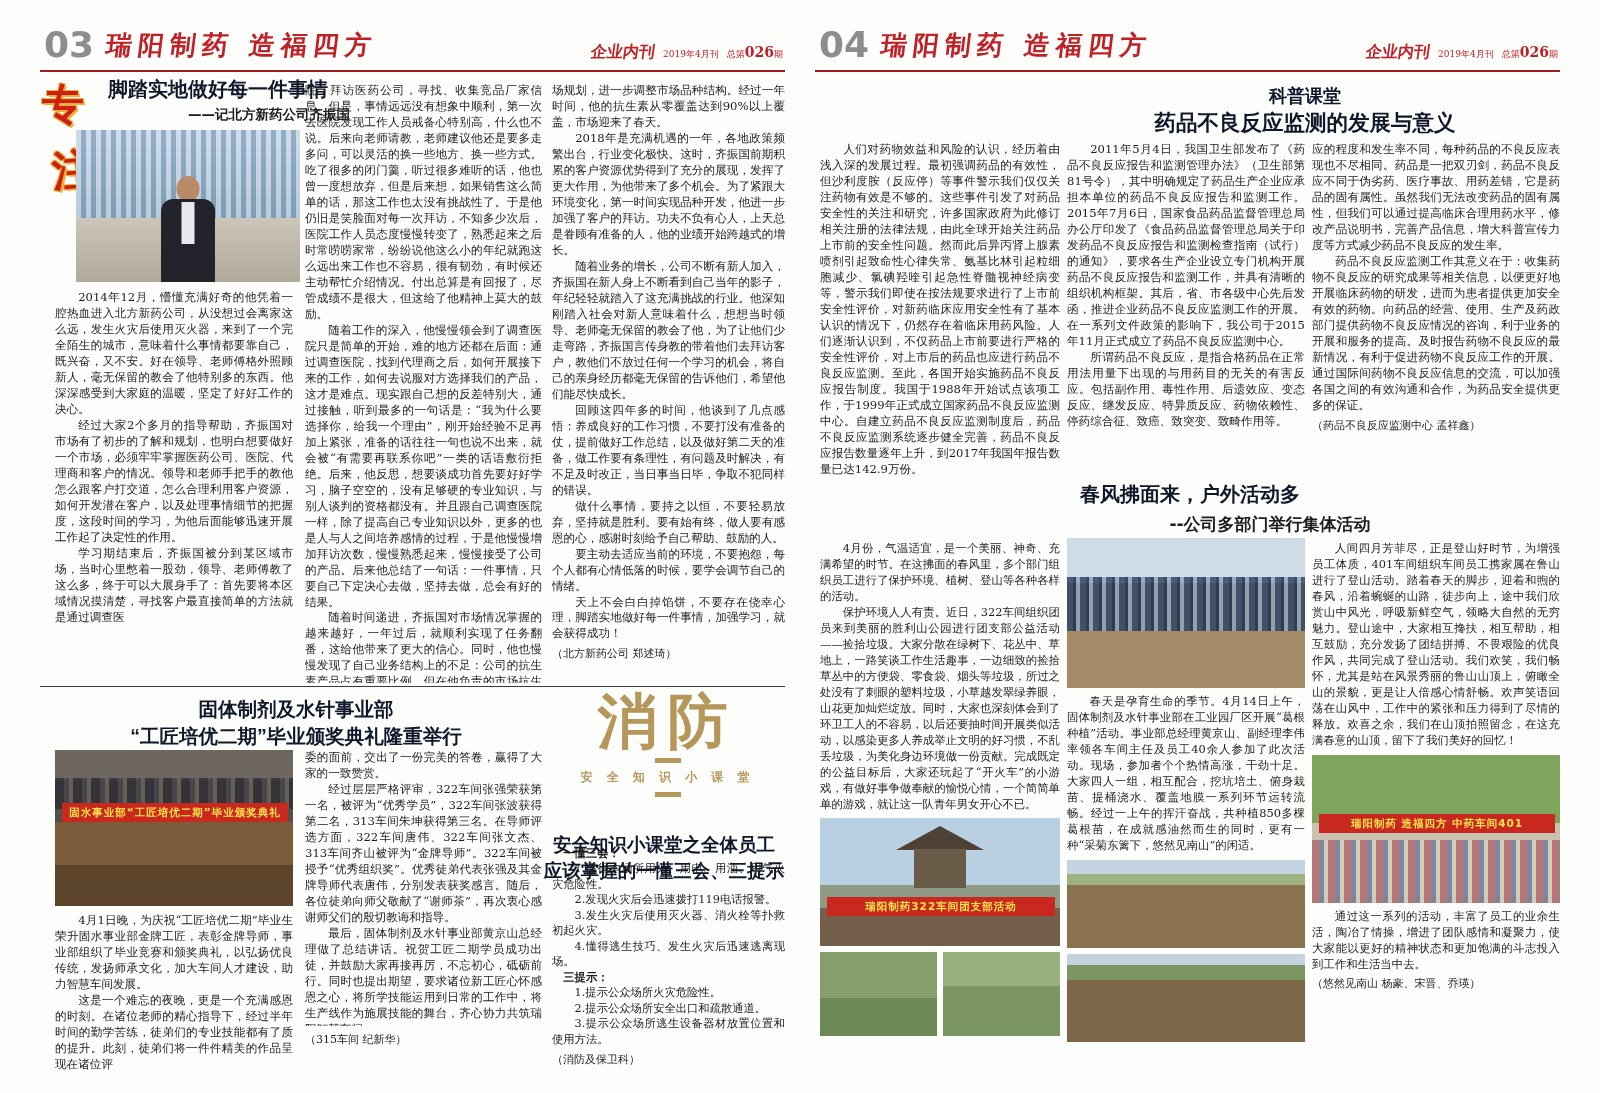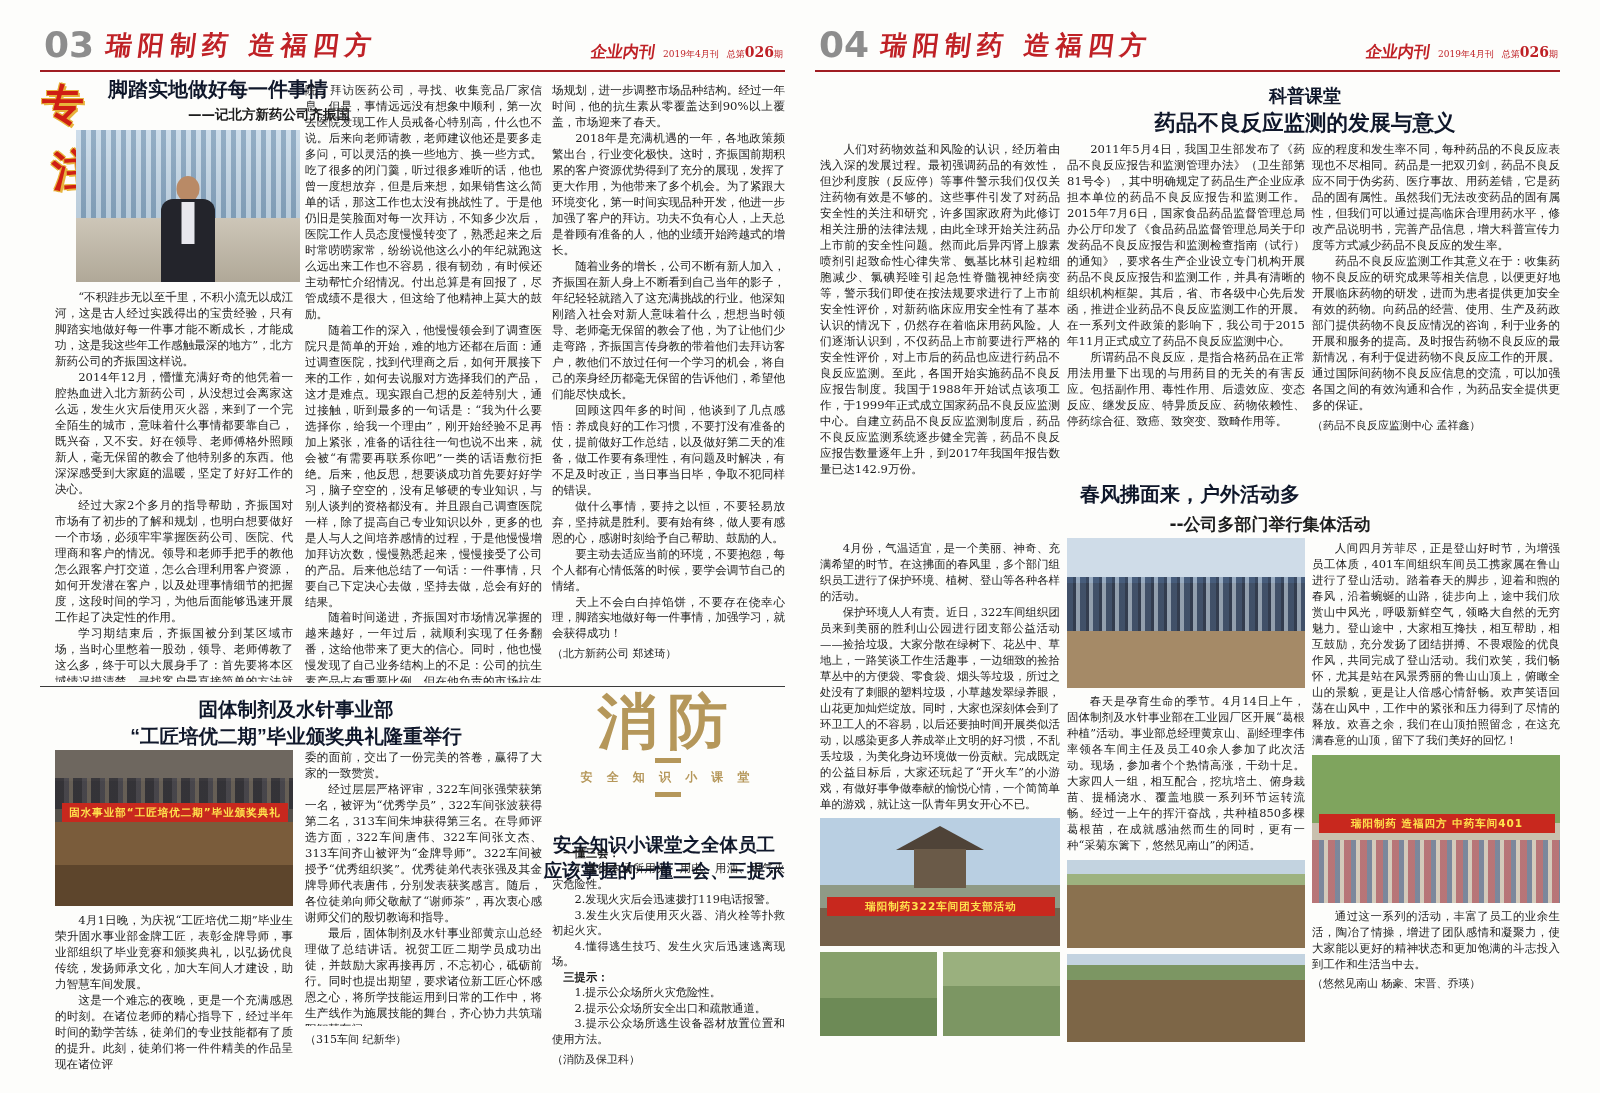--- a/index.html
+++ b/index.html
@@ -123,21 +123,20 @@
   <div class="hl p3a1-title">脚踏实地做好每一件事情</div>
   <div class="p3a1-sub">——记北方新药公司齐振国</div>
   <div class="ph abs ph-man">
     <div class="man">
       <span class="head"></span>
         <span class="coat"></span>
         <span class="shirt"></span>
     </div>
   </div>
   <div class="c txt p3a1c1">
-      <p>“不积跬步无以至千里，不积小流无以成江河，这是古人经过实践得出的宝贵经验，只有脚踏实地做好每一件事才能不断成长，才能成功，这是我这些年工作感触最深的地方”，北方新药公司的齐振国这样说。</p>
       <p>2014年12月，懵懂充满好奇的他凭着一腔热血进入北方新药公司，从没想过会离家这么远，发生火灾后使用灭火器，来到了一个完全陌生的城市，意味着什么事情都要靠自己，既兴奋，又不安。好在领导、老师傅格外照顾新人，毫无保留的教会了他特别多的东西。他深深感受到大家庭的温暖，坚定了好好工作的决心。</p>
       <p>经过大家2个多月的指导帮助，齐振国对市场有了初步的了解和规划，也明白想要做好一个市场，必须牢牢掌握医药公司、医院、代理商和客户的情况。领导和老师手把手的教他怎么跟客户打交道，怎么合理利用客户资源，如何开发潜在客户，以及处理事情细节的把握度，这段时间的学习，为他后面能够迅速开展工作起了决定性的作用。</p>
       <p>学习期结束后，齐振国被分到某区域市场，当时心里憋着一股劲，领导、老师傅教了这么多，终于可以大展身手了：首先要将本区域情况摸清楚，寻找客户最直接简单的方法就是通过调查医</p>
     </div>
   <div class="c txt p3a1c2">
       <p style="text-indent: 0px;">院，拜访医药公司，寻找、收集竞品厂家信息。但是，事情远远没有想象中顺利，第一次去医院发现工作人员戒备心特别高，什么也不说。后来向老师请教，老师建议他还是要多走多问，可以灵活的换一些地方、换一些方式。吃了很多的闭门羹，听过很多难听的话，他也曾一度想放弃，但是后来想，如果销售这么简单的话，那这工作也太没有挑战性了。于是他仍旧是笑脸面对每一次拜访，不知多少次后，医院工作人员态度慢慢转变了，熟悉起来之后时常唠唠家常，纷纷说他这么小的年纪就跑这么远出来工作也不容易，很有韧劲，有时候还主动帮忙介绍情况。付出总算是有回报了，尽管成绩不是很大，但这给了他精神上莫大的鼓励。</p>
       <p>随着工作的深入，他慢慢领会到了调查医院只是简单的开始，难的地方还都在后面：通过调查医院，找到代理商之后，如何开展接下来的工作，如何去说服对方选择我们的产品，这才是难点。现实跟自己想的反差特别大，通过接触，听到最多的一句话是：“我为什么要选择你，给我一个理由”，刚开始经验不足再加上紧张，准备的话往往一句也说不出来，就会被“有需要再联系你吧”一类的话语敷衍拒绝。后来，他反思，想要谈成功首先要好好学习，脑子空空的，没有足够硬的专业知识，与别人谈判的资格都没有。并且跟自己调查医院一样，除了提高自己专业知识以外，更多的也是人与人之间培养感情的过程，于是他慢慢增加拜访次数，慢慢熟悉起来，慢慢接受了公司的产品。后来他总结了一句话：一件事情，只要自己下定决心去做，坚持去做，总会有好的结果。</p>
       <p>随着时间递进，齐振国对市场情况掌握的越来越好，一年过后，就顺利实现了任务翻番，这给他带来了更大的信心。同时，他也慢慢发现了自己业务结构上的不足：公司的抗生素产品占有重要比例，但在他负责的市场抗生素类产品却几乎没有销售。于是在领导的帮助下，他完善了市</p>
     </div>
   <div class="c p3a1c3">

